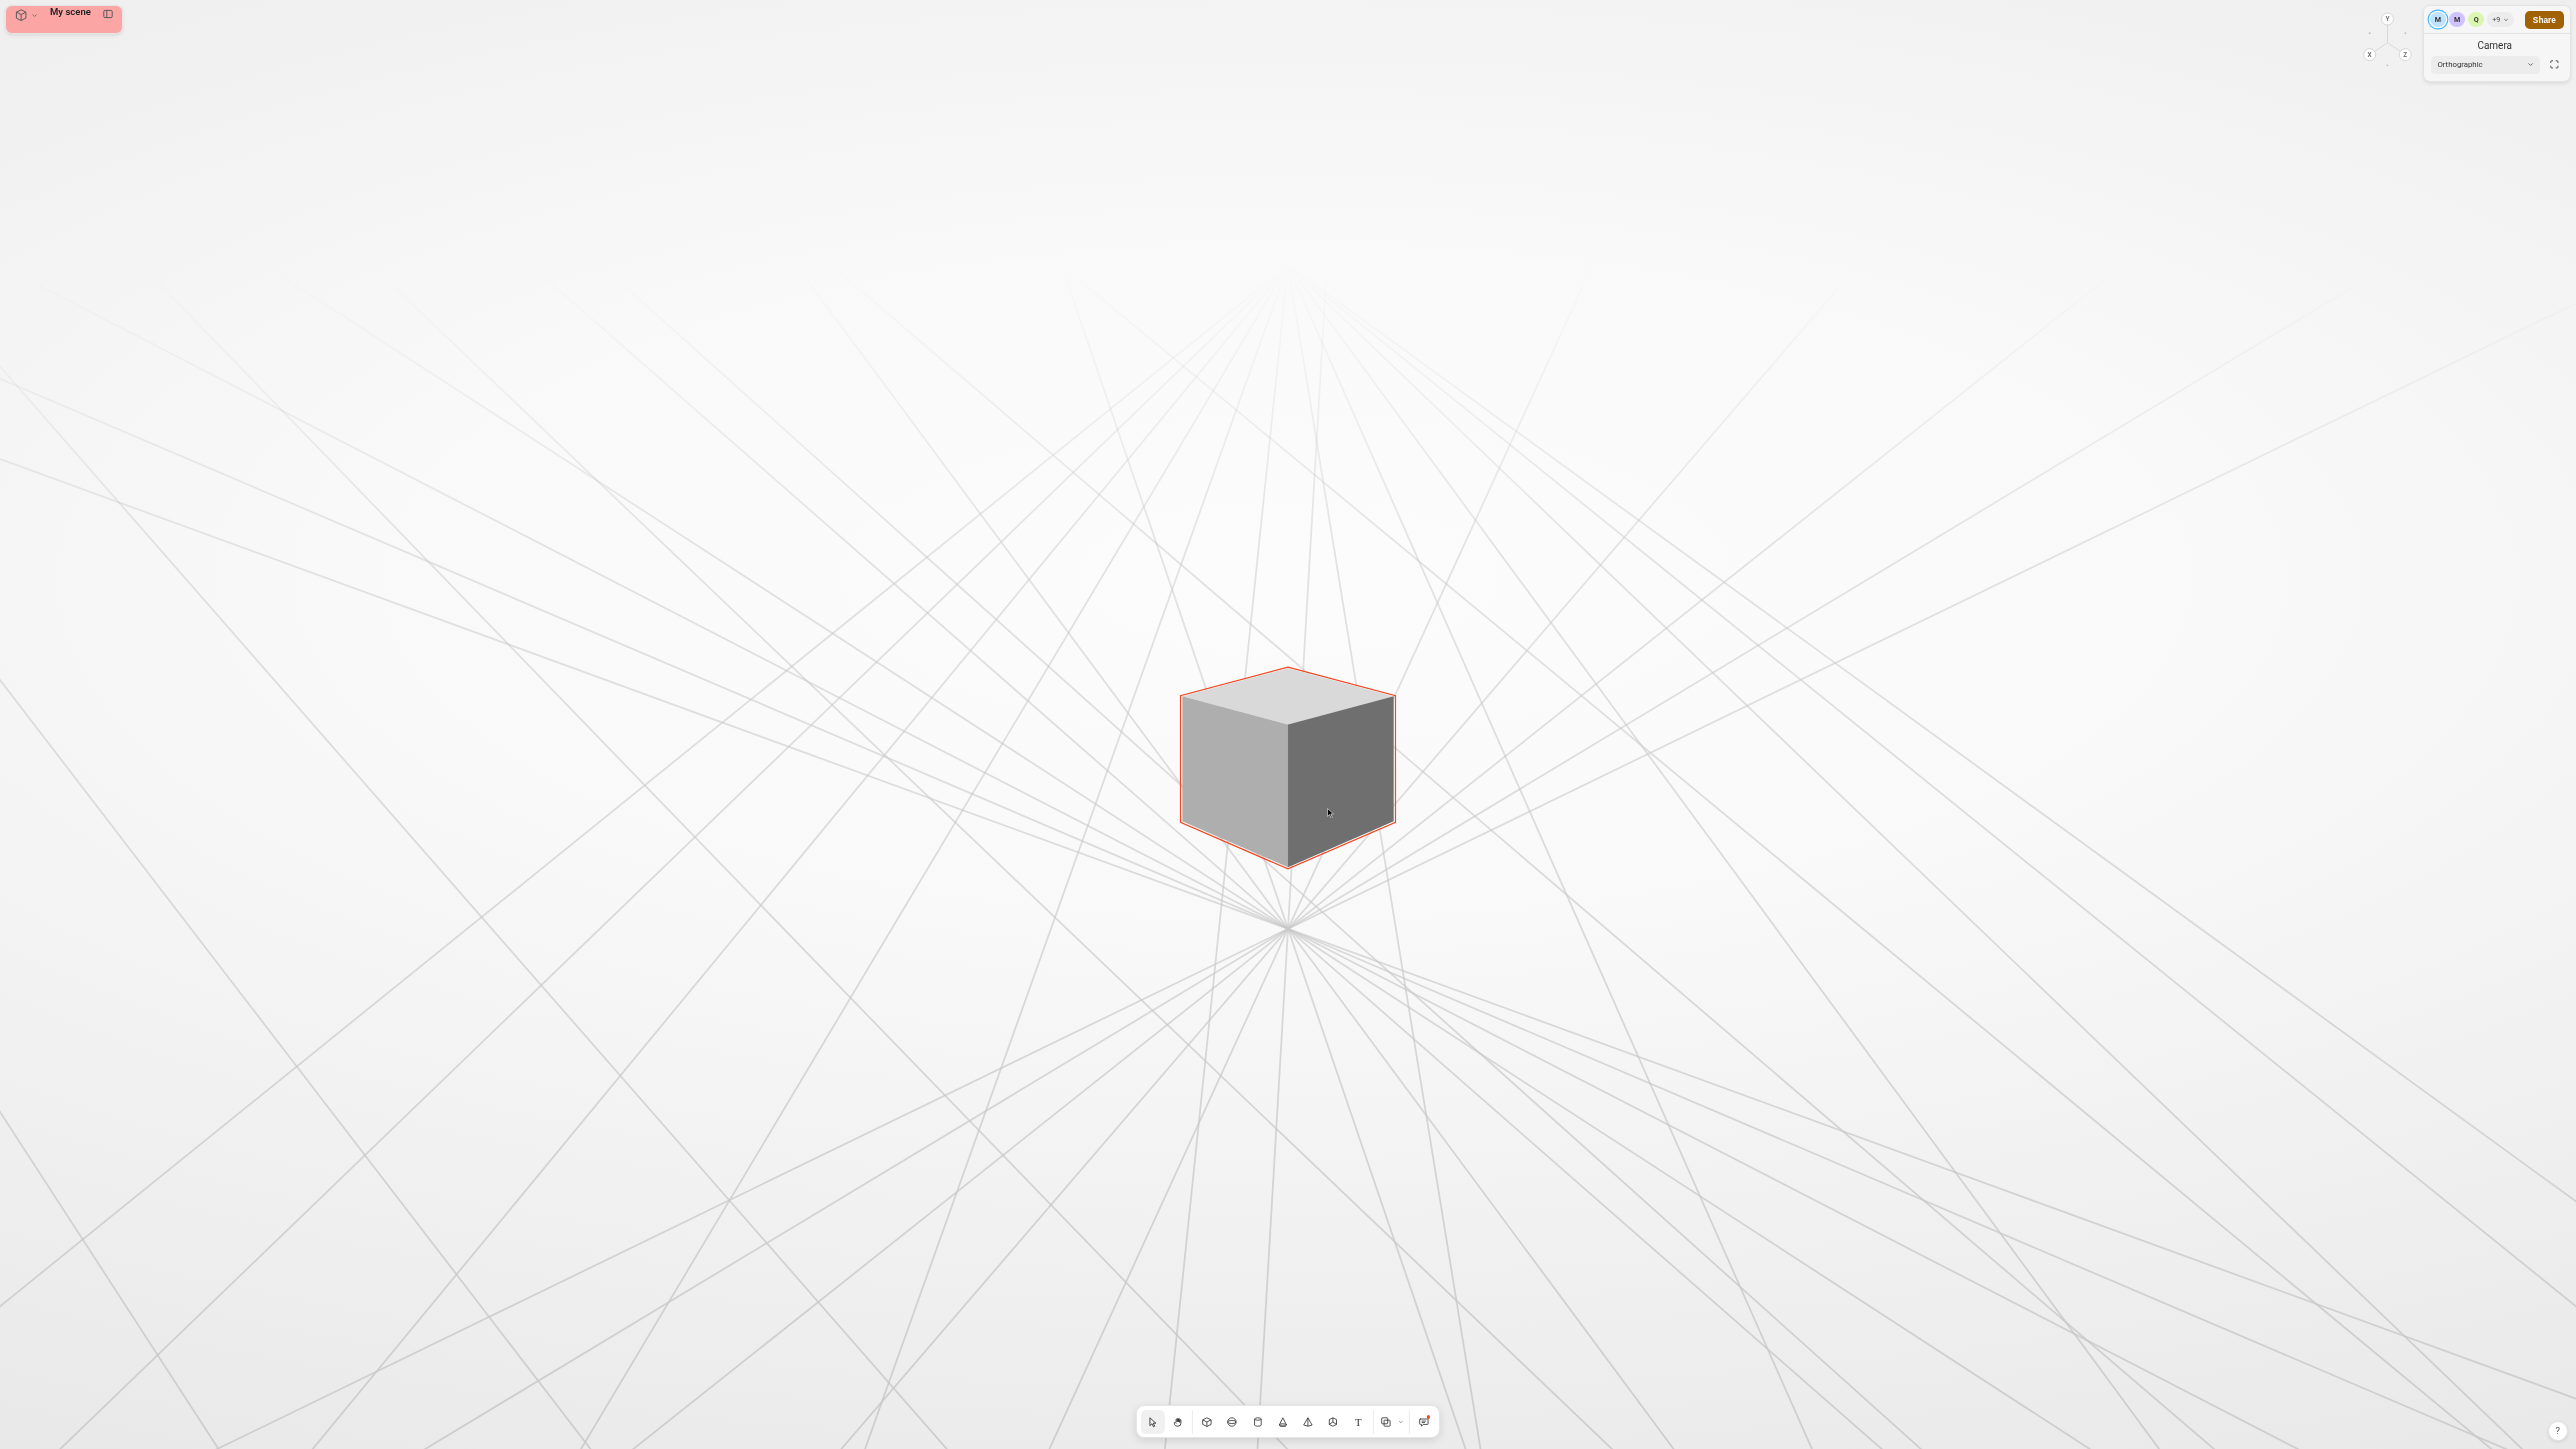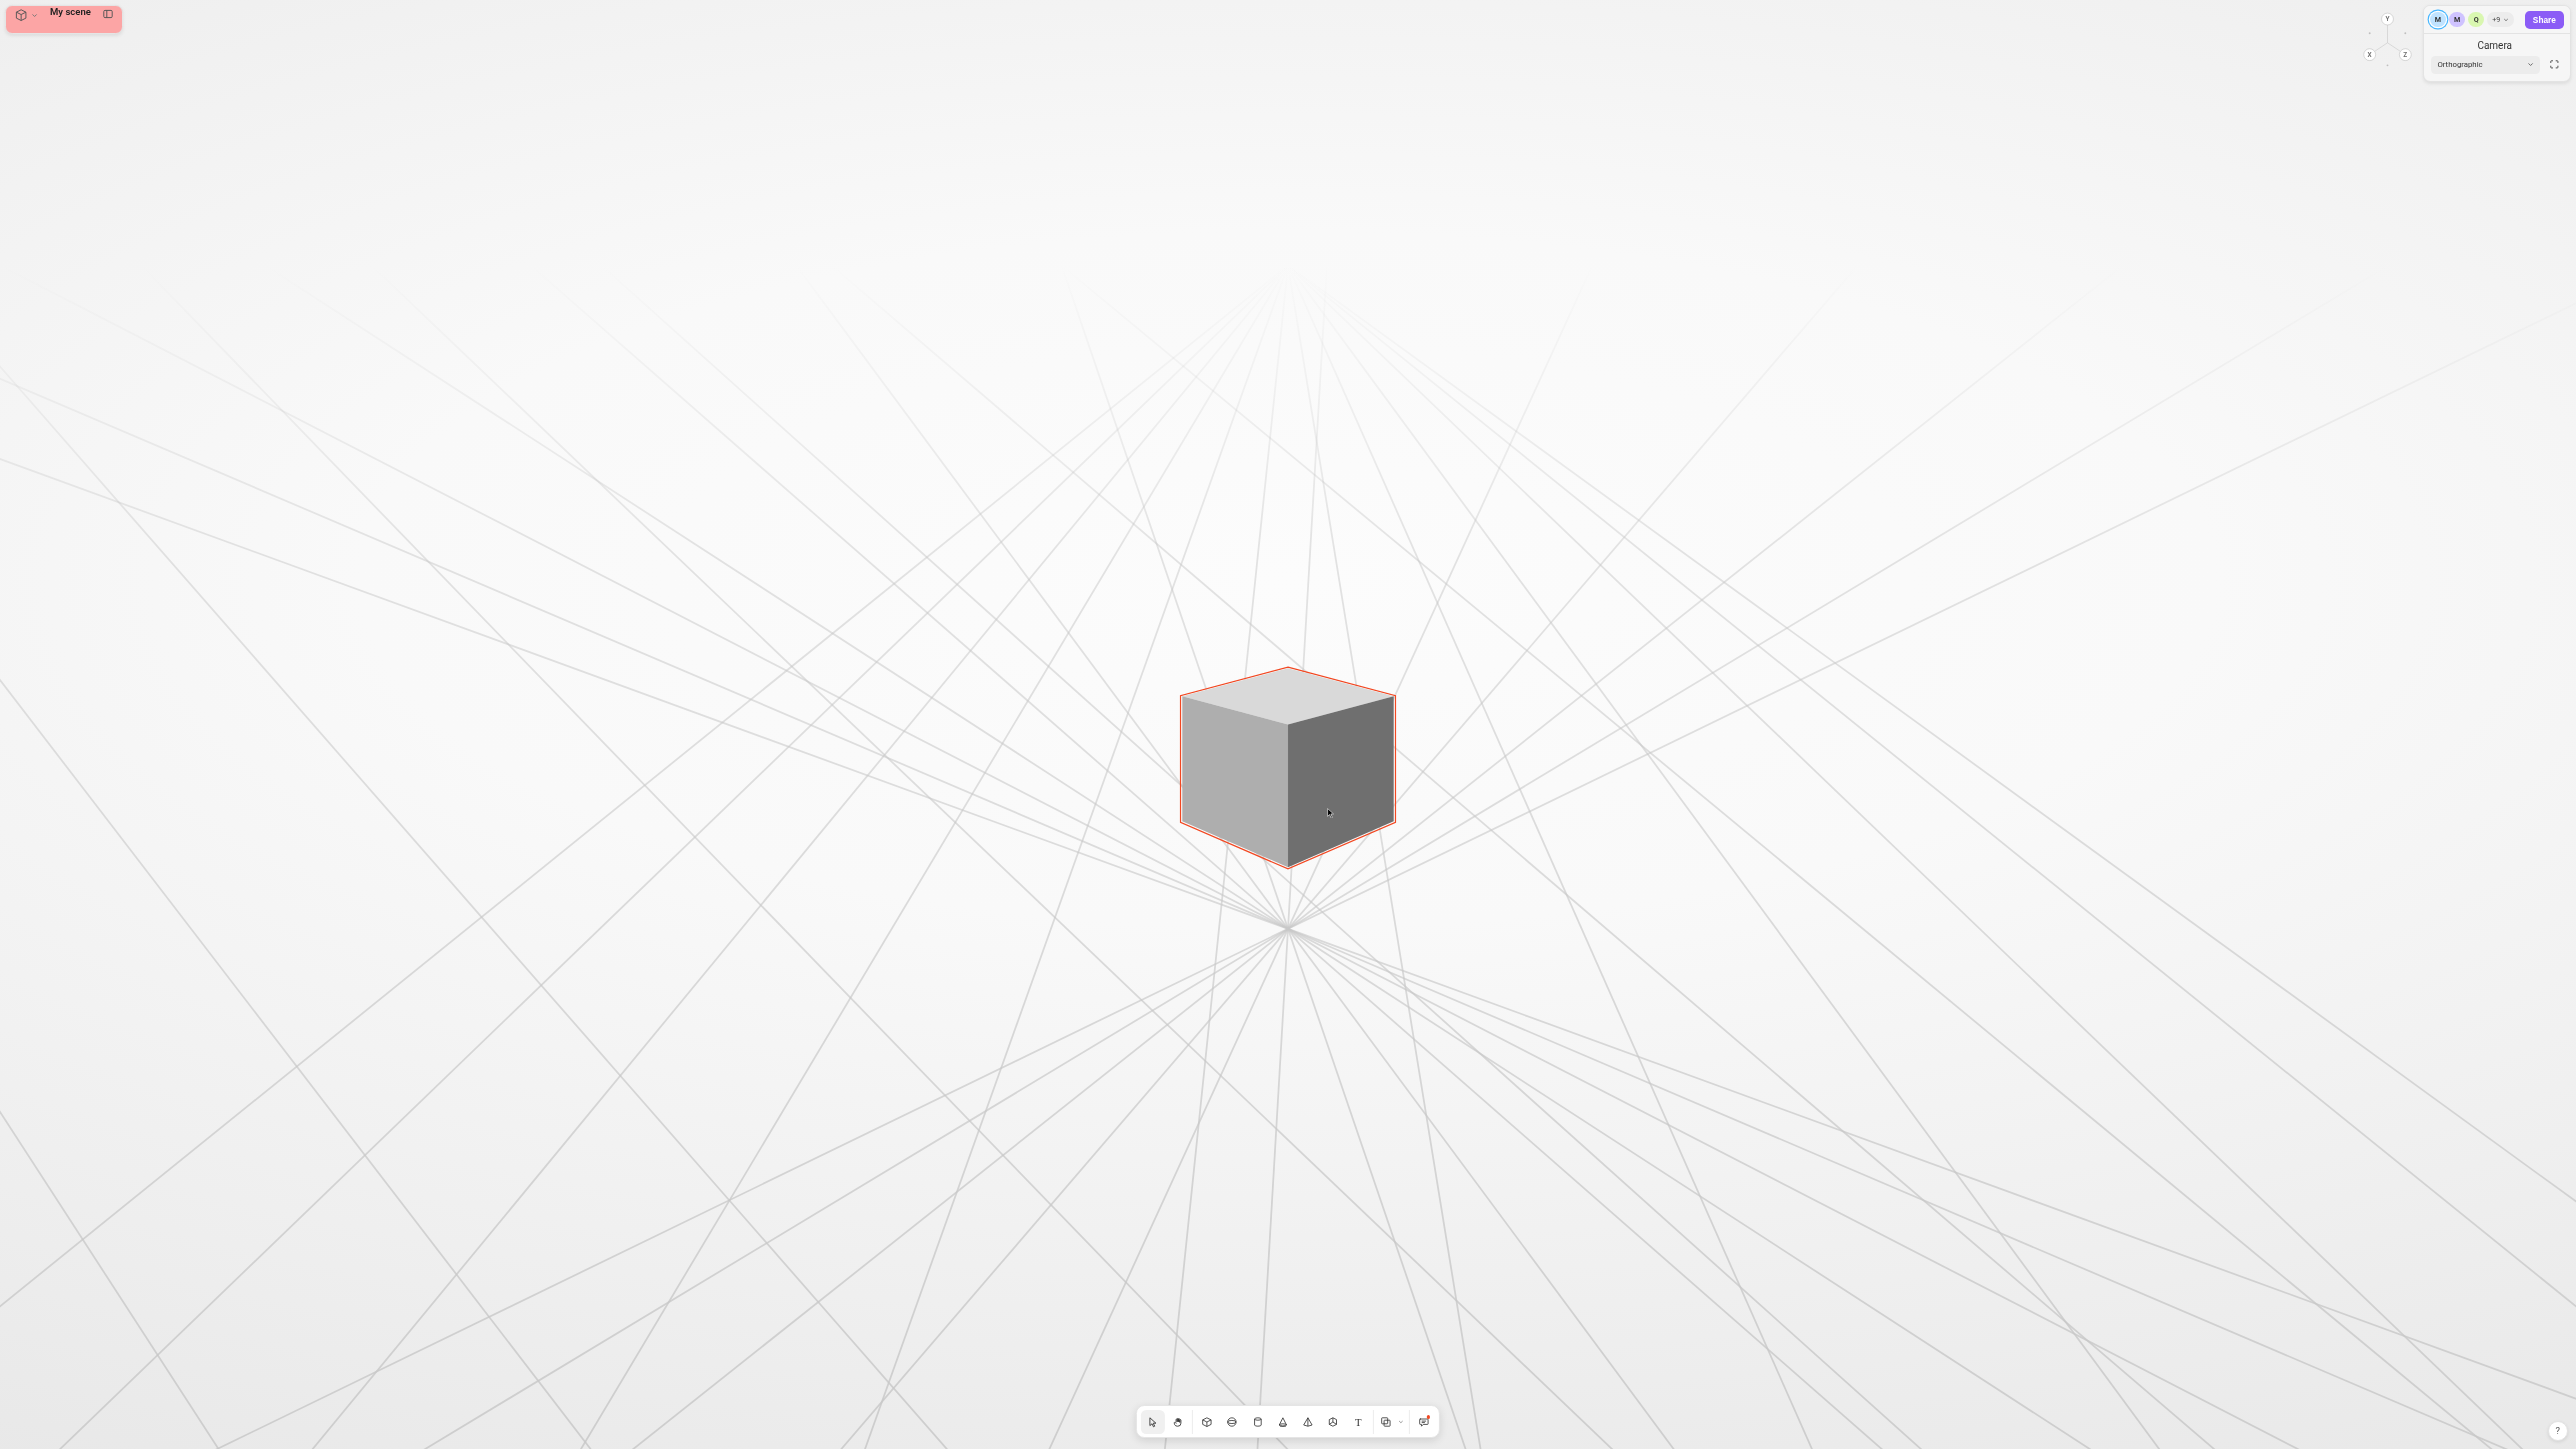--- a/index.html
+++ b/index.html
@@ -52,21 +52,21 @@
   }
   .right-panel .collab-row {
     display:flex; align-items:center; gap:3.6px; padding:4.8px 6px; background:#f6f6f6;
   }
   .avatar { width:15.5px; height:15.5px; border-radius:50%; display:flex; align-items:center; justify-content:center; font-size:7.2px; font-weight:700; color:#333; }
   .avatar.ring { box-shadow: 0 0 0 1.2px #fff, 0 0 0 2.4px #45b6ff; }
   .avatar.m1 { background:#bfe3ff; }
   .avatar.m2 { background:#cfc3ff; }
   .avatar.q  { background:#d9f7b0; }
   .more-chip { display:flex; align-items:center; gap:2.4px; height:14.3px; padding:0 4.8px; background:#ececec; border-radius:7.2px; font-size:7.2px; color:#444; cursor:pointer; }
-  .share-btn { margin-left:auto; height:18px; padding:0 8.3px; background:#8b5cf6; color:#fff; border:none; border-radius:4.8px; font-size:8.3px; font-weight:600; cursor:pointer; }
+  .share-btn { margin-left:auto; height:18px; padding:0 8.3px; background:#a16207; color:#fff; border:none; border-radius:4.8px; font-size:8.3px; font-weight:600; cursor:pointer; }
   .right-panel .divider { height:0.6px; background:#e3e3e3; }
   .right-panel .section { padding:6px 7.2px 7.2px; }
   .right-panel .section-label { font-size:10px; font-weight:400; color:#333; margin-bottom:4.8px;margin-left:46px; }
   .camera-row { display:flex; gap:4.8px; align-items:flex-start; }
   .select { flex:1; display:flex; align-items:center; justify-content:space-between; height:18px; padding:0 6px; background:#ececec; border-radius:4.2px; font-size:7.8px; color:#333; cursor:pointer; }
   .sq-btn { width:18px; height:18px; border-radius:4.2px; display:flex; align-items:center; justify-content:center; cursor:pointer; }
 
   
   .scene-cube { position:absolute; left:50%; top:53%; transform:translate(-50%,-50%); }
   .scene-cube svg { display:block; }

